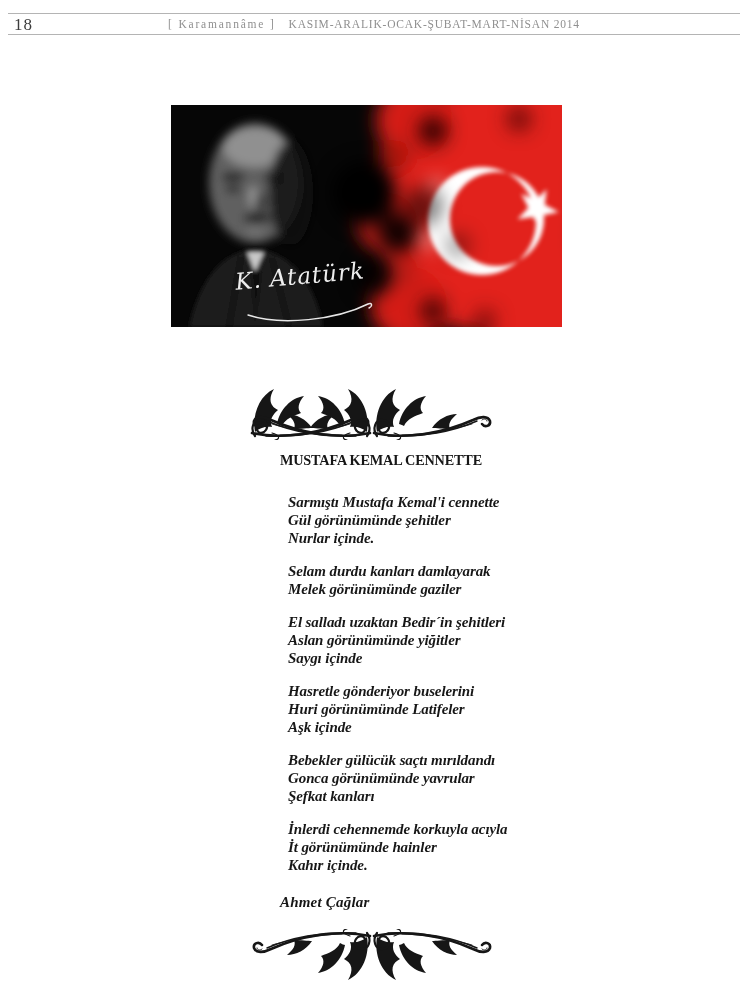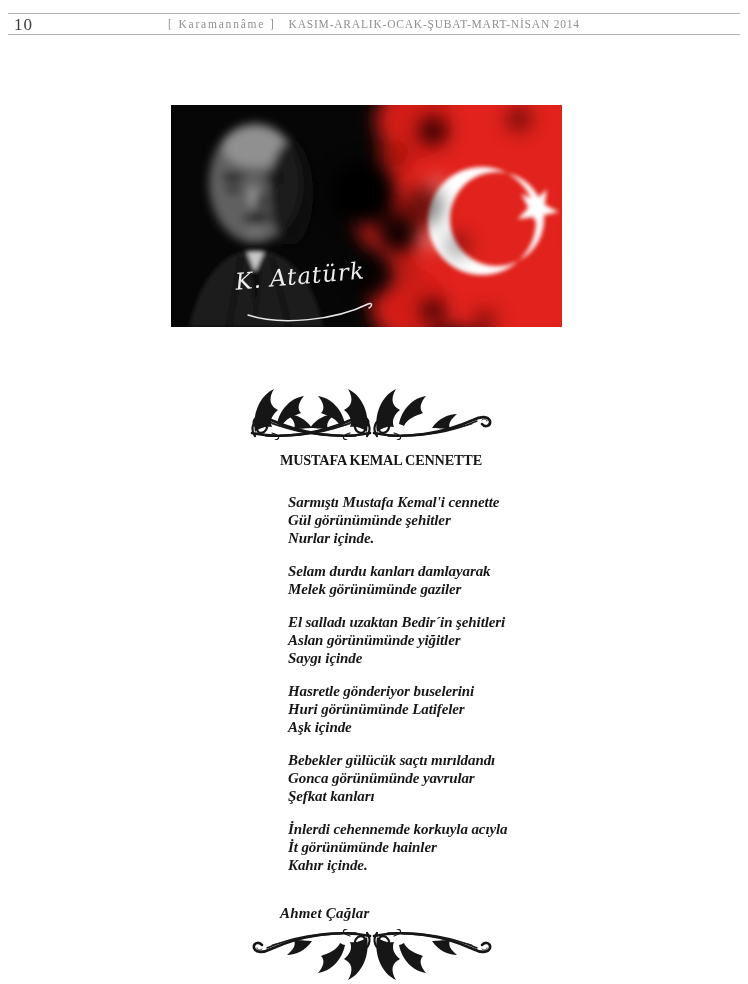--- a/index.html
+++ b/index.html
@@ -59,31 +59,31 @@
     font-weight:bold;font-size:15px;margin:0 0 24px 0;
     letter-spacing:-0.2px;transform:scaleX(.95);transform-origin:left center;
     white-space:nowrap;
   }
   .stanza{margin:0 0 15px 8px;}
   .line{
     font-style:italic;font-weight:bold;font-size:15px;line-height:18px;
     white-space:nowrap;letter-spacing:-0.1px;
   }
   .author{
-    font-style:italic;font-weight:bold;font-size:15px;margin-top:31px;
+    font-style:italic;font-weight:bold;font-size:15px;margin-top:20px;
     letter-spacing:0.2px;
   }
 </style>
 </head>
 <body>
 
 <div class="page">
 
   <div class="header">
-    <span class="page-number">10</span>
+    <span class="page-number">18</span>
     <div class="header-title">
       <span class="mag">[ Karamannâme ]</span><span class="issue">KASIM-ARALIK-OCAK-ŞUBAT-MART-NİSAN 2014</span>
     </div>
   </div>
 
   <div class="hero">
     <svg class="scene" viewBox="0 0 391 222" preserveAspectRatio="none">
       <defs>
         <filter id="b2" x="-60%" y="-60%" width="220%" height="220%">
             <feGaussianBlur stdDeviation="2"></feGaussianBlur>

